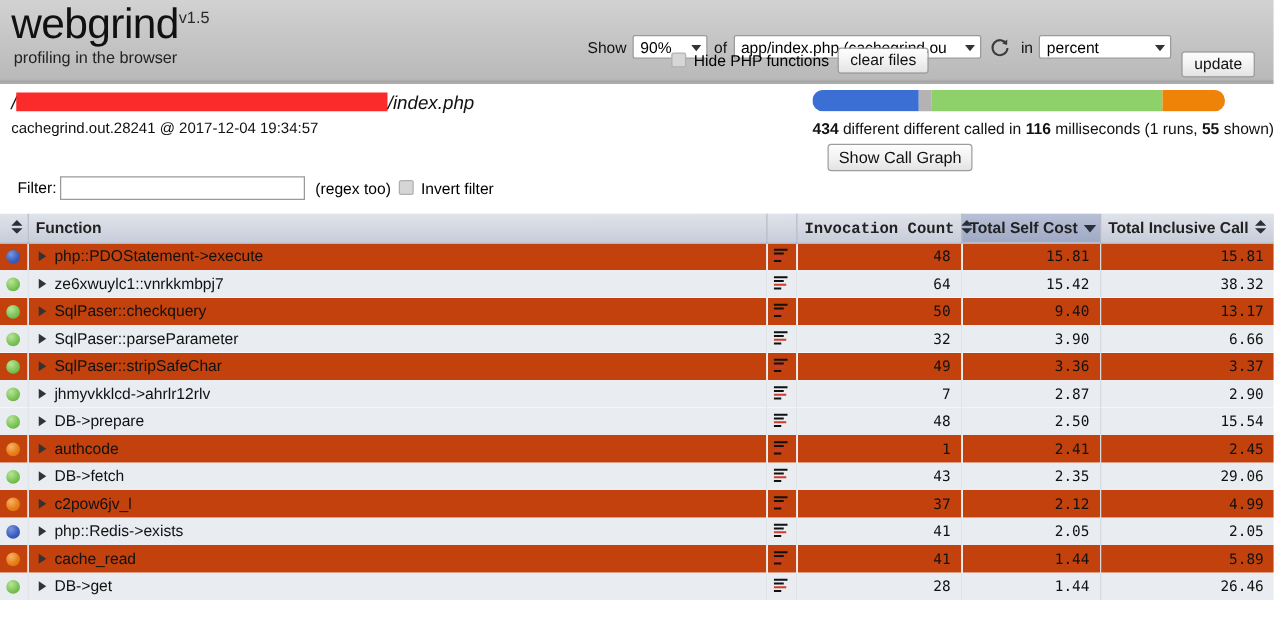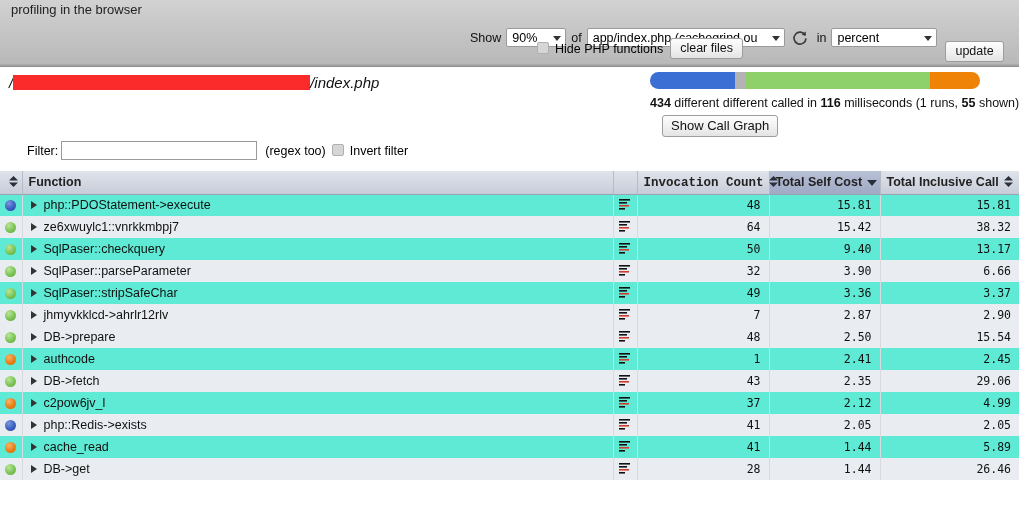--- a/index.html
+++ b/index.html
@@ -188,21 +188,21 @@
     font-size: 12.5px;
     color: #111;
     white-space: nowrap;
   }
   #summary-text b { font-weight: bold; }
   #btn-callgraph { margin-top: 5px; height: 22px; line-height: 20px; padding: 0 8px; font-size: 13px; margin-left: 12px; }
 
   
   #filter-row {
     position: absolute;
-    left: 27px;
+    left: 14px;
     top: 141px;
     font-size: 12.5px;
     white-space: nowrap;
   }
   #filter-label { vertical-align: middle; }
   #filter-input {
     display: inline-block;
     vertical-align: middle;
     width: 196px;
     height: 19px;
@@ -257,21 +257,21 @@
   tbody td {
     height: 22px;
     font-size: 12.5px;
     color: #111;
     padding: 0 6px;
     box-sizing: border-box;
     border-right: 1px solid #d7dbe0;
     white-space: nowrap;
     overflow: hidden;
   }
-  tbody tr.odd  td { background: #5eead4; }
+  tbody tr.odd  td { background: #c2410c; }
   tbody tr.even td { background: #e9edf2; }
   tbody td.mark { padding: 0; text-align: center; border-right: 1px solid #d7dbe0; }
   tbody td.func { text-align: left; padding-left: 8px; }
   tbody td.icon { padding: 0; text-align: center; }
   tbody td.num  { text-align: right; font-family: "DejaVu Sans Mono", monospace; font-size: 11.5px; padding-right: 8px; }
   tbody td.last { border-right: none; }
 
   .dot {
     display: inline-block;
     width: 11px;
@@ -295,40 +295,44 @@
     top: -1px;
   }
   .costicon { display: inline-block; vertical-align: middle; position: relative; top: 1px; }
 </style>
 </head>
 <body>
 
 <div id="header">
 
   <div id="brand">
+    <div>
+      <span id="brand-title">webgrind</span><span id="brand-version">v1.5</span>
+    </div>
     <div id="brand-sub">profiling in the browser</div>
   </div>
 
   <div id="toolbar">
     <span class="lbl">Show</span><span class="sel" id="sel-show"><span>90%</span><span class="arrow"></span></span><span class="lbl">of</span><span class="sel" id="sel-file"><span>app/index.php (cachegrind.ou</span><span class="arrow"></span></span><span id="refresh-icon"><svg width="16" height="17" viewBox="0 0 16 17">
           <path d="M13.2 5.1A6 6 0 1 0 14 8.4" fill="none" stroke="#3a3a3a" stroke-width="1.6"></path>
           <path d="M13.9 1.6 L13.6 6.0 L9.6 4.6 Z" fill="#3a3a3a"></path>
         </svg></span><span class="lbl">in</span><span class="sel" id="sel-fmt"><span>percent</span><span class="arrow"></span></span><span class="btn" id="btn-update">update</span>
   </div>
 
   <div id="toolbar-row2">
     <span class="chk"></span><span class="lbl2">Hide PHP functions</span><span class="btn">clear files</span>
   </div>
 
 </div>
 
 <div id="info">
 
   <div id="path-line"><span>/</span><span id="path-redacted"></span><span>/index.php</span></div>
 
+  <div id="file-line">cachegrind.out.28241 @ 2017-12-04 19:34:57</div>
 
   <div id="summary">
     <div id="costbar">
         <div class="seg" style="width: 25.8%; background: rgb(59, 111, 212);"></div>
         <div class="seg" style="width: 3%; background: rgb(179, 179, 179);"></div>
         <div class="seg" style="width: 56.1%; background: rgb(142, 209, 107);"></div>
         <div class="seg" style="width: 15.1%; background: rgb(239, 131, 7);"></div>
       </div>
     <div id="summary-text"><b>434</b><span> different different called in </span><b>116</b><span> milliseconds (1 runs, </span><b>55</b><span> shown)</span></div>
     <div class="btn" id="btn-callgraph">Show Call Graph</div>

